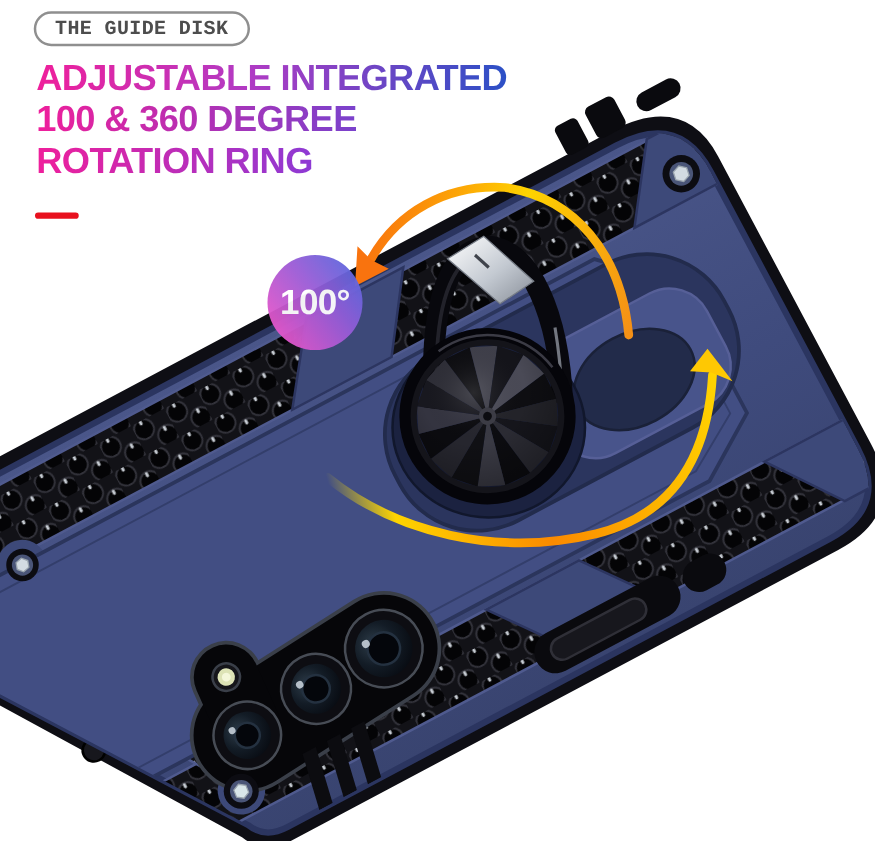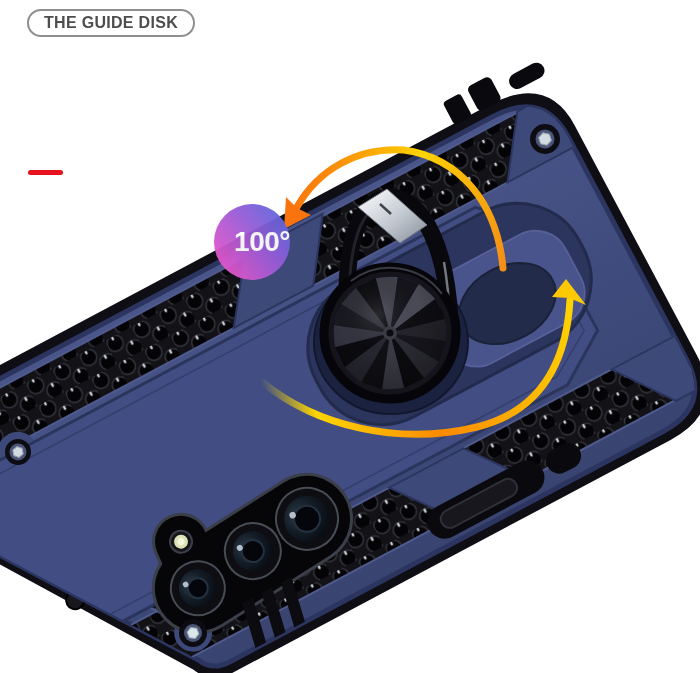--- a/index.html
+++ b/index.html
@@ -6,38 +6,38 @@
   body{width:700px;height:673px;overflow:hidden;background:#ffffff;
        font-family:"Liberation Sans", sans-serif;position:relative;}
   .stage{position:absolute;inset:0;width:700px;height:673px;}
   svg.scene{position:absolute;left:0;top:0;z-index:1;}
 
   
   .pill{position:absolute;left:27px;top:9px;height:28px;z-index:3;
         border:2px solid #8f8f8f;border-radius:16px;box-sizing:border-box;
         display:flex;align-items:center;padding:0 15px;
         color:#4d4d4d;font-size:16px;font-weight:700;letter-spacing:.3px;
-        background:#ffffff;}
+        background:#ffffff;font-family:Liberation Mono, monospace;}
 
   
   .headline{position:absolute;left:29px;top:47px;z-index:3;line-height:33px;
             font-weight:700;font-size:29px;letter-spacing:-.5px;white-space:nowrap;}
   .headline .ln{display:table;
       -webkit-background-clip:text;background-clip:text;
       color:transparent;-webkit-text-fill-color:transparent;}
   .ln1{background-image:linear-gradient(90deg,#ef1f9b 0%,#b13bc4 45%,#2b50c6 100%);}
   .ln2{background-image:linear-gradient(90deg,#ef1f9b 0%,#7a42cc 100%);}
   .ln3{background-image:linear-gradient(90deg,#ef1f9b 0%,#8d3ad4 100%);}
 
   .red-dash{position:absolute;left:28px;top:170px;width:35px;height:5px;
             background:#e8111e;border-radius:2.5px;z-index:3;}
 
   
   .angle-badge{position:absolute;z-index:4;border-radius:50%;
-      display:flex;align-items:center;justify-content:flex-end;
+      display:flex;align-items:center;justify-content:center;
       color:#fff;font-weight:700;font-size:28px;letter-spacing:-.5px;}
   .badge-100{left:214px;top:204px;width:76px;height:76px;opacity:.95;
       background:linear-gradient(52deg,#f355c8 5%,#9a5bd6 55%,#4b6be0 100%);}
   .badge-360{left:586px;top:298px;width:78px;height:78px;opacity:.88;
       background:linear-gradient(78deg,#cf30b4 5%,#7a4ccc 55%,#3a63cf 100%);}
 </style>
 </head>
 <body>
 
 <div class="stage">
@@ -239,20 +239,25 @@
       <path d="M 262,382 C 316,426 398,446 477,427 C 537,412 566,368 570,300" fill="none" stroke="url(#agSw)" stroke-width="7" stroke-linecap="round"></path>
       <polygon points="566,279 586,305 569,298 552,297" fill="#fec803"></polygon>
     </g>
   </g>
 </svg>
 
 <div class="pill">
   <span>THE GUIDE DISK</span>
 </div>
 
+<div class="headline">
+  <div class="ln ln1">ADJUSTABLE INTEGRATED</div>
+  <div class="ln ln2">100 &amp; 360 DEGREE</div>
+  <div class="ln ln3">ROTATION RING</div>
+</div>
 
 <div class="red-dash"></div>
 
 <div class="angle-badge badge-100">
   <span>100°</span>
 </div>
 
 </div>
 
 </body></html>

